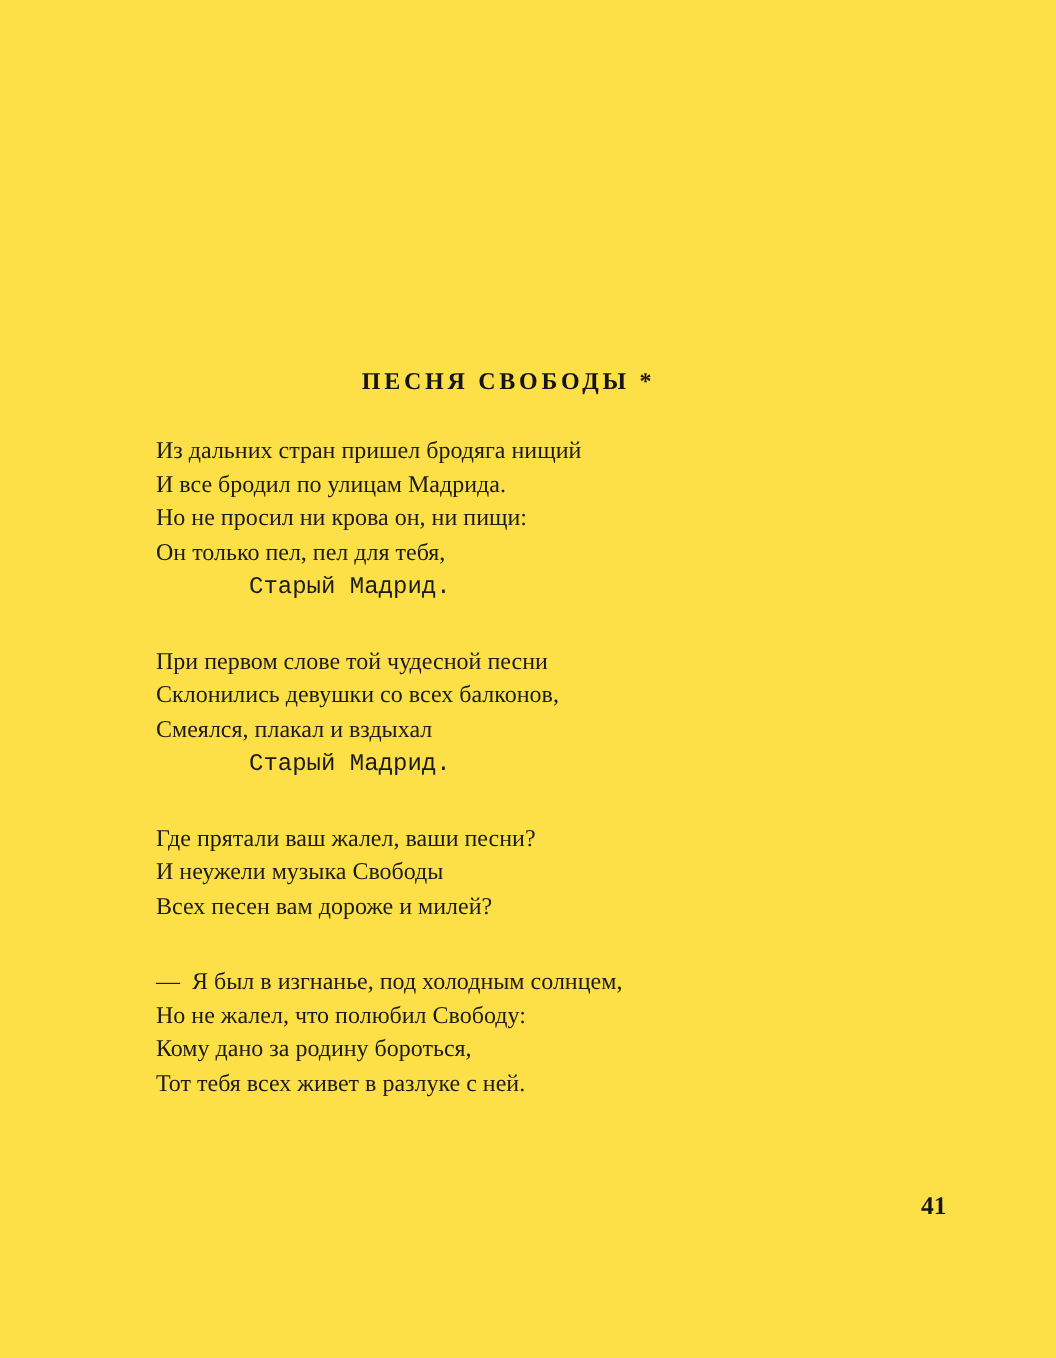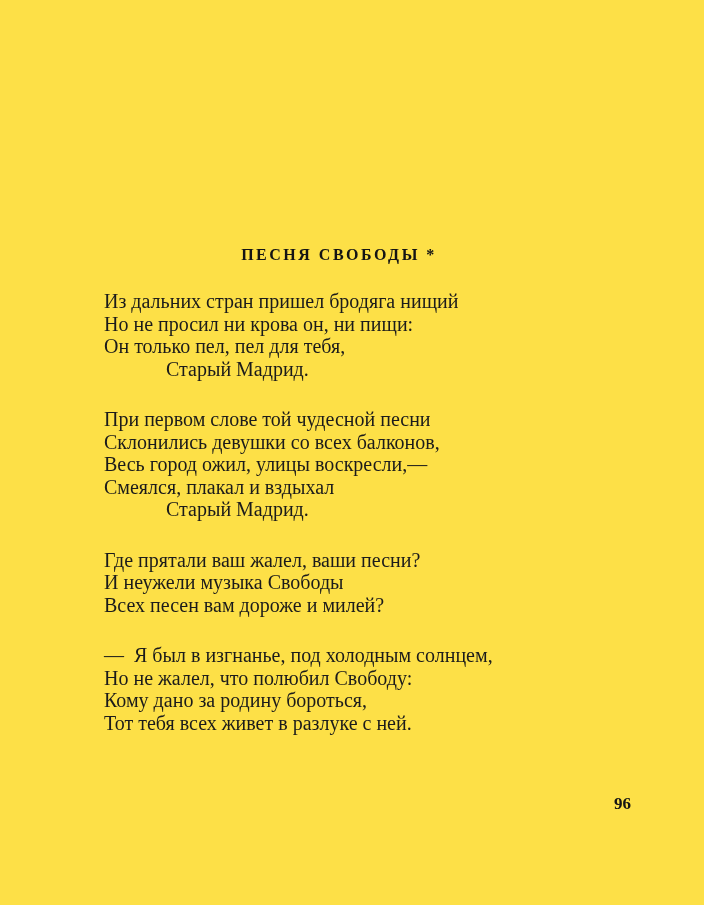--- a/index.html
+++ b/index.html
@@ -30,27 +30,28 @@
     margin-bottom: 26px;
     color: #141414;
   }
   .stanza {
     margin-bottom: 28px;
   }
   .stanza.last {
     margin-bottom: 0;
   }
   .line {
-    font-size: 20px;
+    font-size: 16px;
     line-height: 22.5px;
     white-space: pre;
     color: #1b1b1b;
   }
   .line.indent {
     padding-left: 62px;
+    font-family: Liberation Mono, monospace;
   }
   .page-number {
     position: absolute;
     top: 794px;
     left: 614px;
     font-weight: bold;
     font-size: 17px;
     color: #141414;
     font-family: "Liberation Serif", "DejaVu Serif", serif;
   }
@@ -58,42 +59,42 @@
 </head>
 <body>
 
 <div class="page">
   <div class="content">
 
     <div class="poem-title">ПЕСНЯ СВОБОДЫ *</div>
 
     <div class="stanza">
       <div class="line">Из дальних стран пришел бродяга нищий</div>
+      <div class="line">И все бродил по улицам Мадрида.</div>
       <div class="line">Но не просил ни крова он, ни пищи:</div>
       <div class="line">Он только пел, пел для тебя,</div>
       <div class="line indent">Старый Мадрид.</div>
     </div>
 
     <div class="stanza">
       <div class="line">При первом слове той чудесной песни</div>
       <div class="line">Склонились девушки со всех балконов,</div>
-      <div class="line">Весь город ожил, улицы воскресли,—</div>
       <div class="line">Смеялся, плакал и вздыхал</div>
       <div class="line indent">Старый Мадрид.</div>
     </div>
 
     <div class="stanza">
       <div class="line">Где прятали ваш жалел, ваши песни?</div>
       <div class="line">И неужели музыка Свободы</div>
       <div class="line">Всех песен вам дороже и милей?</div>
     </div>
 
     <div class="stanza last">
       <div class="line">—  Я был в изгнанье, под холодным солнцем,</div>
       <div class="line">Но не жалел, что полюбил Свободу:</div>
       <div class="line">Кому дано за родину бороться,</div>
       <div class="line">Тот тебя всех живет в разлуке с ней.</div>
     </div>
 
   </div>
 
-  <div class="page-number">96</div>
+  <div class="page-number">41</div>
 </div>
 
 </body></html>

